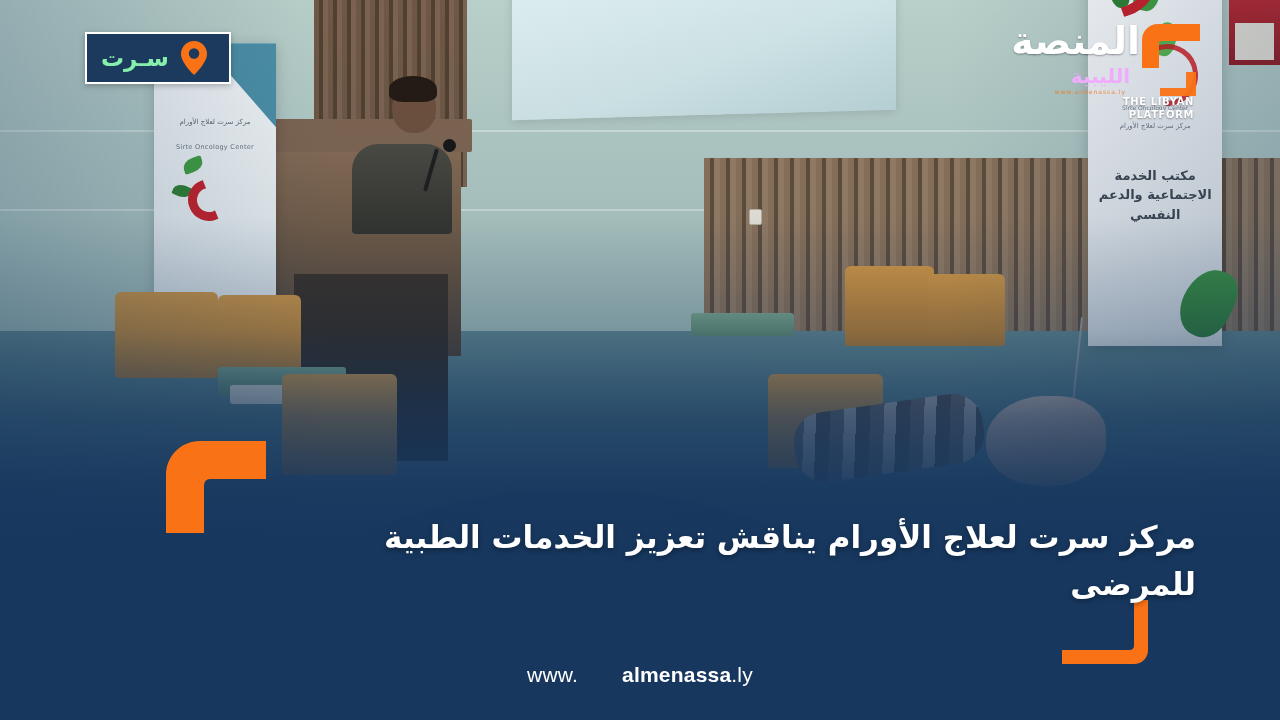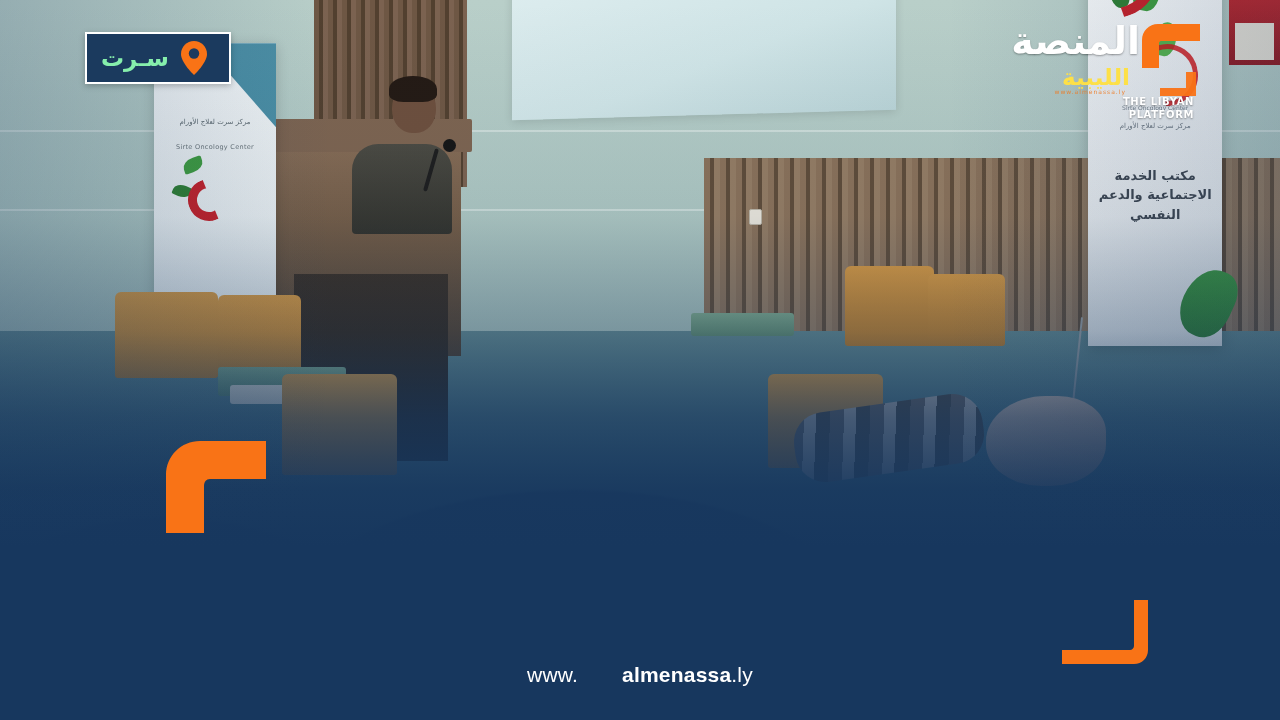--- a/index.html
+++ b/index.html
@@ -309,21 +309,21 @@
     opacity:.9;
   }
   .logo-ar-main{
     position:absolute; right:62px; top:4px;
     color:#ffffff; font-size:38px; font-weight:bold; line-height:1;
     letter-spacing:-1px; white-space:nowrap;
     text-shadow:0 1px 2px rgba(0,0,0,.35);
   }
   .logo-ar-sub{
     position:absolute; right:72px; top:48px;
-    color:#fde047; font-size:23px; font-weight:bold; line-height:1;
+    color:#f0abfc; font-size:20px; font-weight:bold; line-height:1;
     white-space:nowrap;
   }
   .logo-ar-tiny{
     position:absolute; right:76px; top:70px;
     color:#ef7a22; font-size:6px; letter-spacing:1px; white-space:nowrap;
     opacity:.9;
   }
   .logo-en{
     position:absolute; right:8px; top:46px;
     color:#ffffff; font-size:10px; font-weight:bold;
@@ -490,18 +490,19 @@
       <path d="M0,92 L0,34 C0,15 15,0 34,0 L100,0 L100,38 L44,38 C40,38 38,41 38,45 L38,92 Z" fill="#f97316"></path>
     </svg>
   </div>
 
   <div class="bracket-br">
     <svg viewBox="0 0 86 64" width="86" height="64" aria-hidden="true">
       <path d="M72,0 L86,0 L86,50 C86,58 80,64 72,64 L0,64 L0,50 L68,50 C70,50 72,48 72,46 Z" fill="#f97316"></path>
     </svg>
   </div>
 
+  <h1 class="headline">مركز سرت لعلاج الأورام يناقش تعزيز الخدمات الطبية للمرضى</h1>
 
   <div class="url">
     <span class="thin">www.</span><b>almenassa</b><span class="thin">.ly</span>
   </div>
 
 </div>
 
 </body></html>

